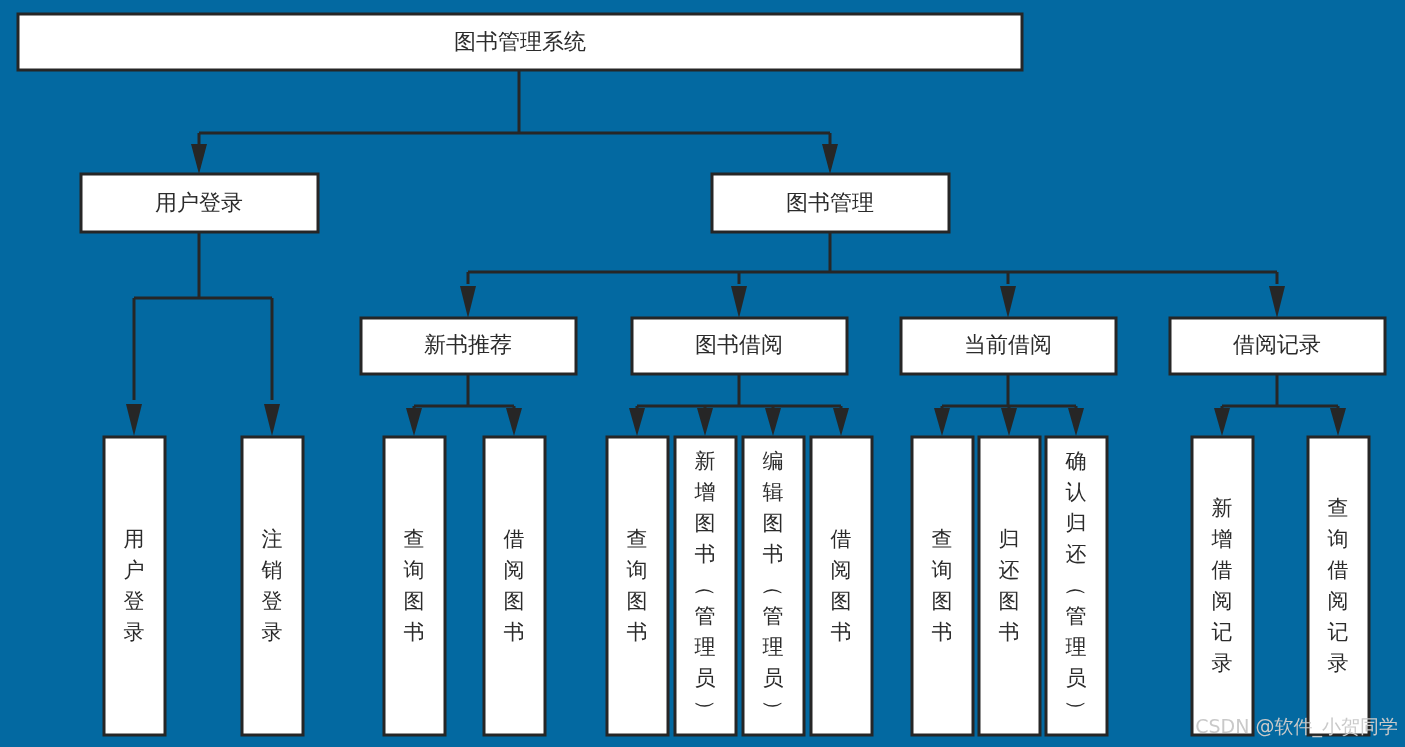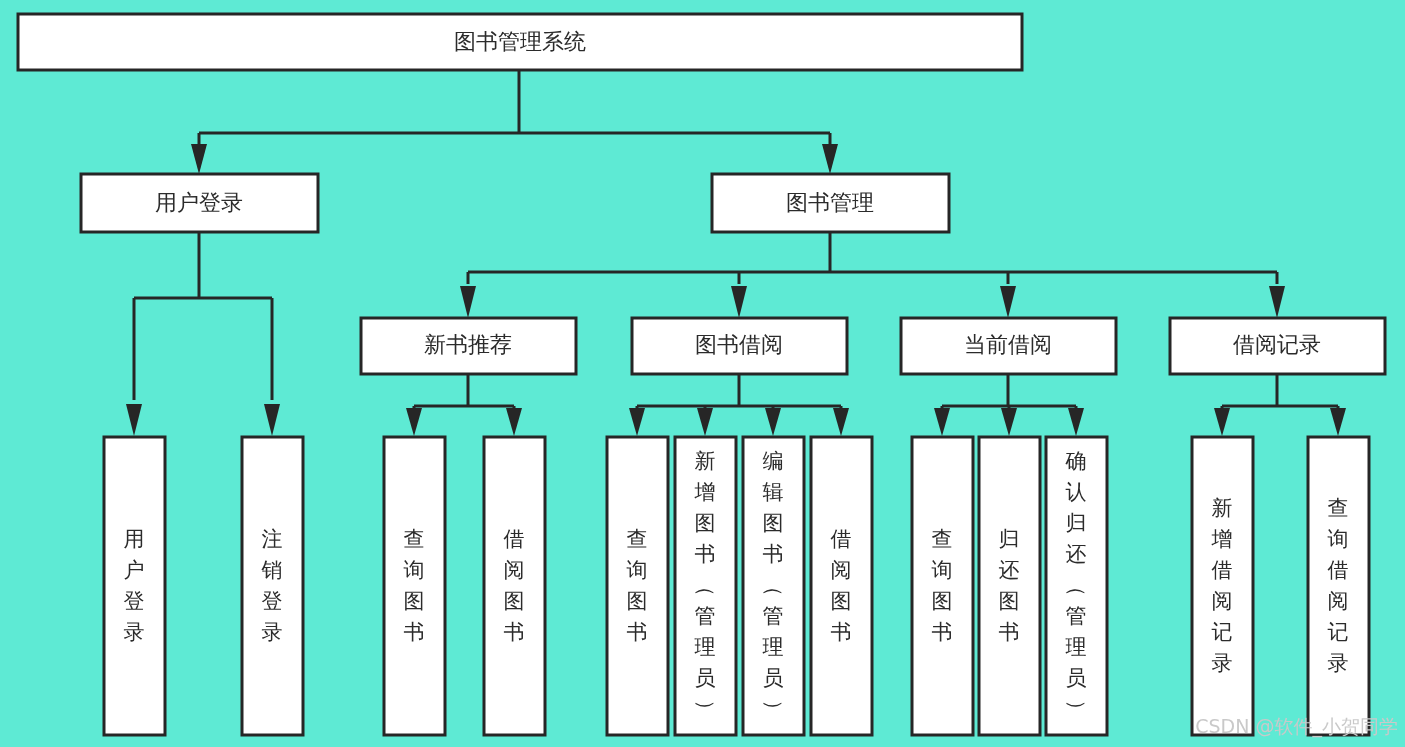--- a/index.html
+++ b/index.html
@@ -10,21 +10,21 @@
   body {
     width: 1405px;
     height: 747px;
     font-family: "DejaVu Sans", "Liberation Sans", sans-serif;
     overflow: hidden;
   }
   #diagram-root {
     position: relative;
     width: 1405px;
     height: 747px;
-    background: #5eead4;
+    background: #0369a1;
   }
   svg.diagram-canvas {
     position: absolute;
     left: 0;
     top: 0;
     width: 1405px;
     height: 747px;
   }
   .node-box {
     fill: #ffffff;

